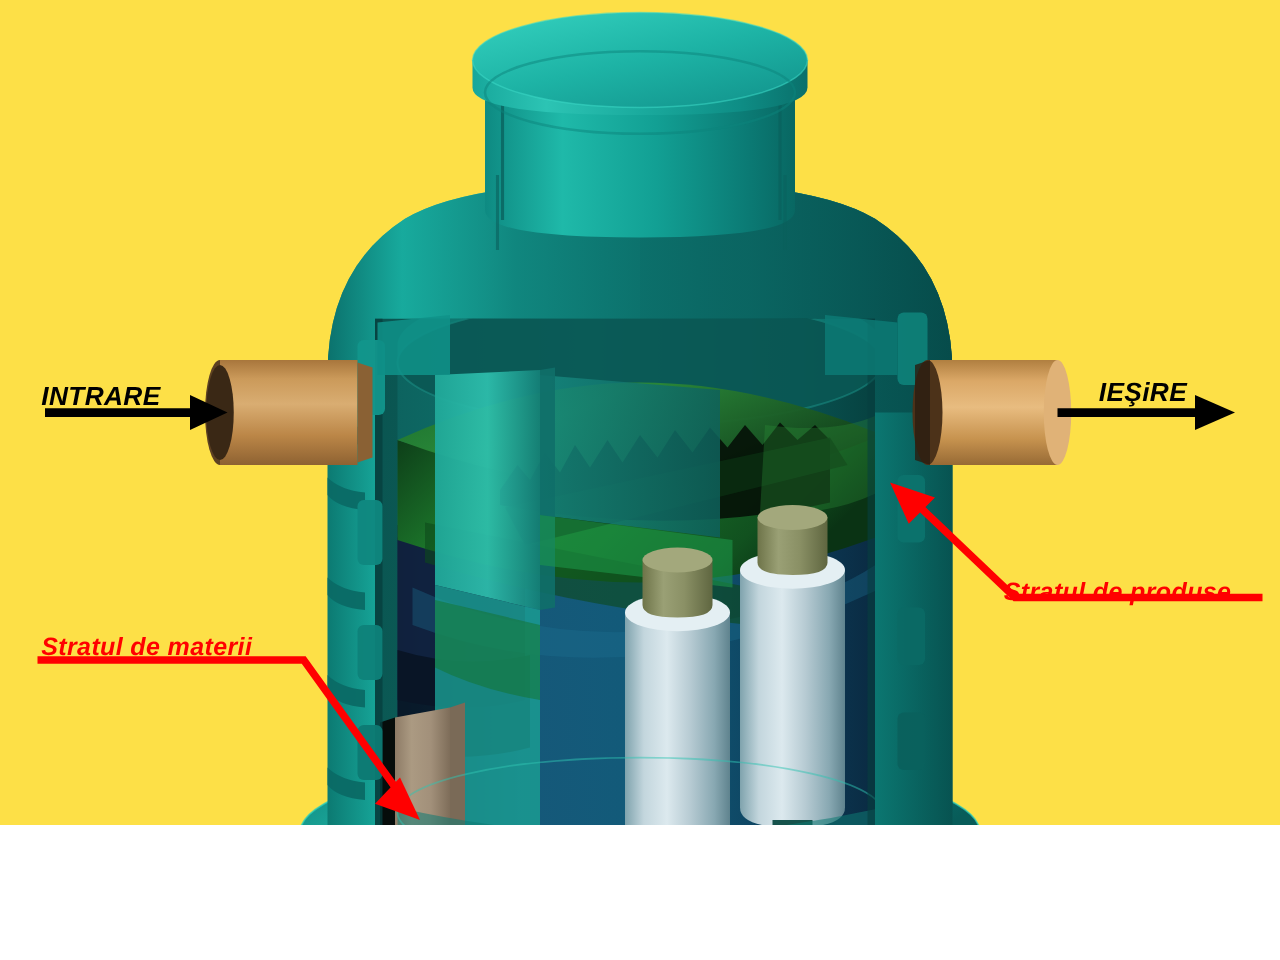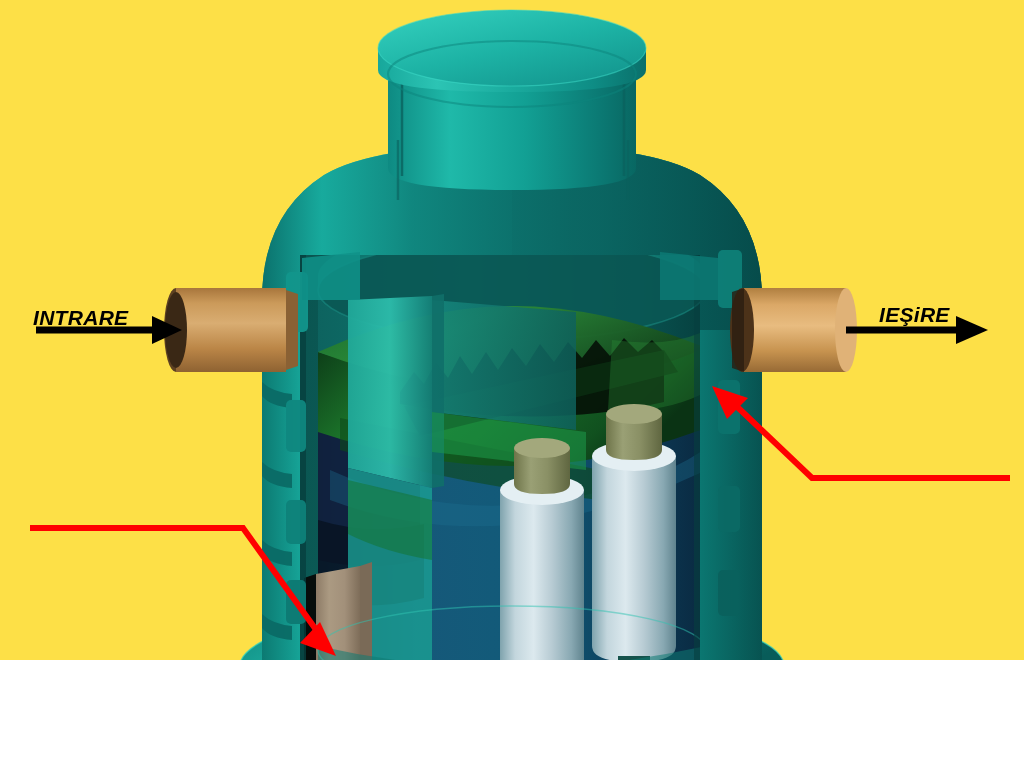--- a/index.html
+++ b/index.html
@@ -333,18 +333,20 @@
       <path d="M30,528 L243,528 L322,638" stroke="#ff0000" stroke-width="6" fill="none" stroke-linejoin="miter"></path>
       <path d="M336,656 L300,643 L320,622 Z" fill="#ff0000"></path>
     </g>
   </svg>
 
   <div class="lbl lbl-black" id="label-intrare">INTRARE</div>
 
   <div class="lbl lbl-black" id="label-iesire">IEŞiRE</div>
 
   <div class="lbl lbl-red" id="label-oil" style="color:#ff0000;">
+    <span>Stratul de produse</span>
   </div>
 
   <div class="lbl lbl-red" id="label-sludge" style="color:#ff0000;">
+    <span>Stratul de materii</span>
   </div>
 
 </div>
 
 </body></html>

